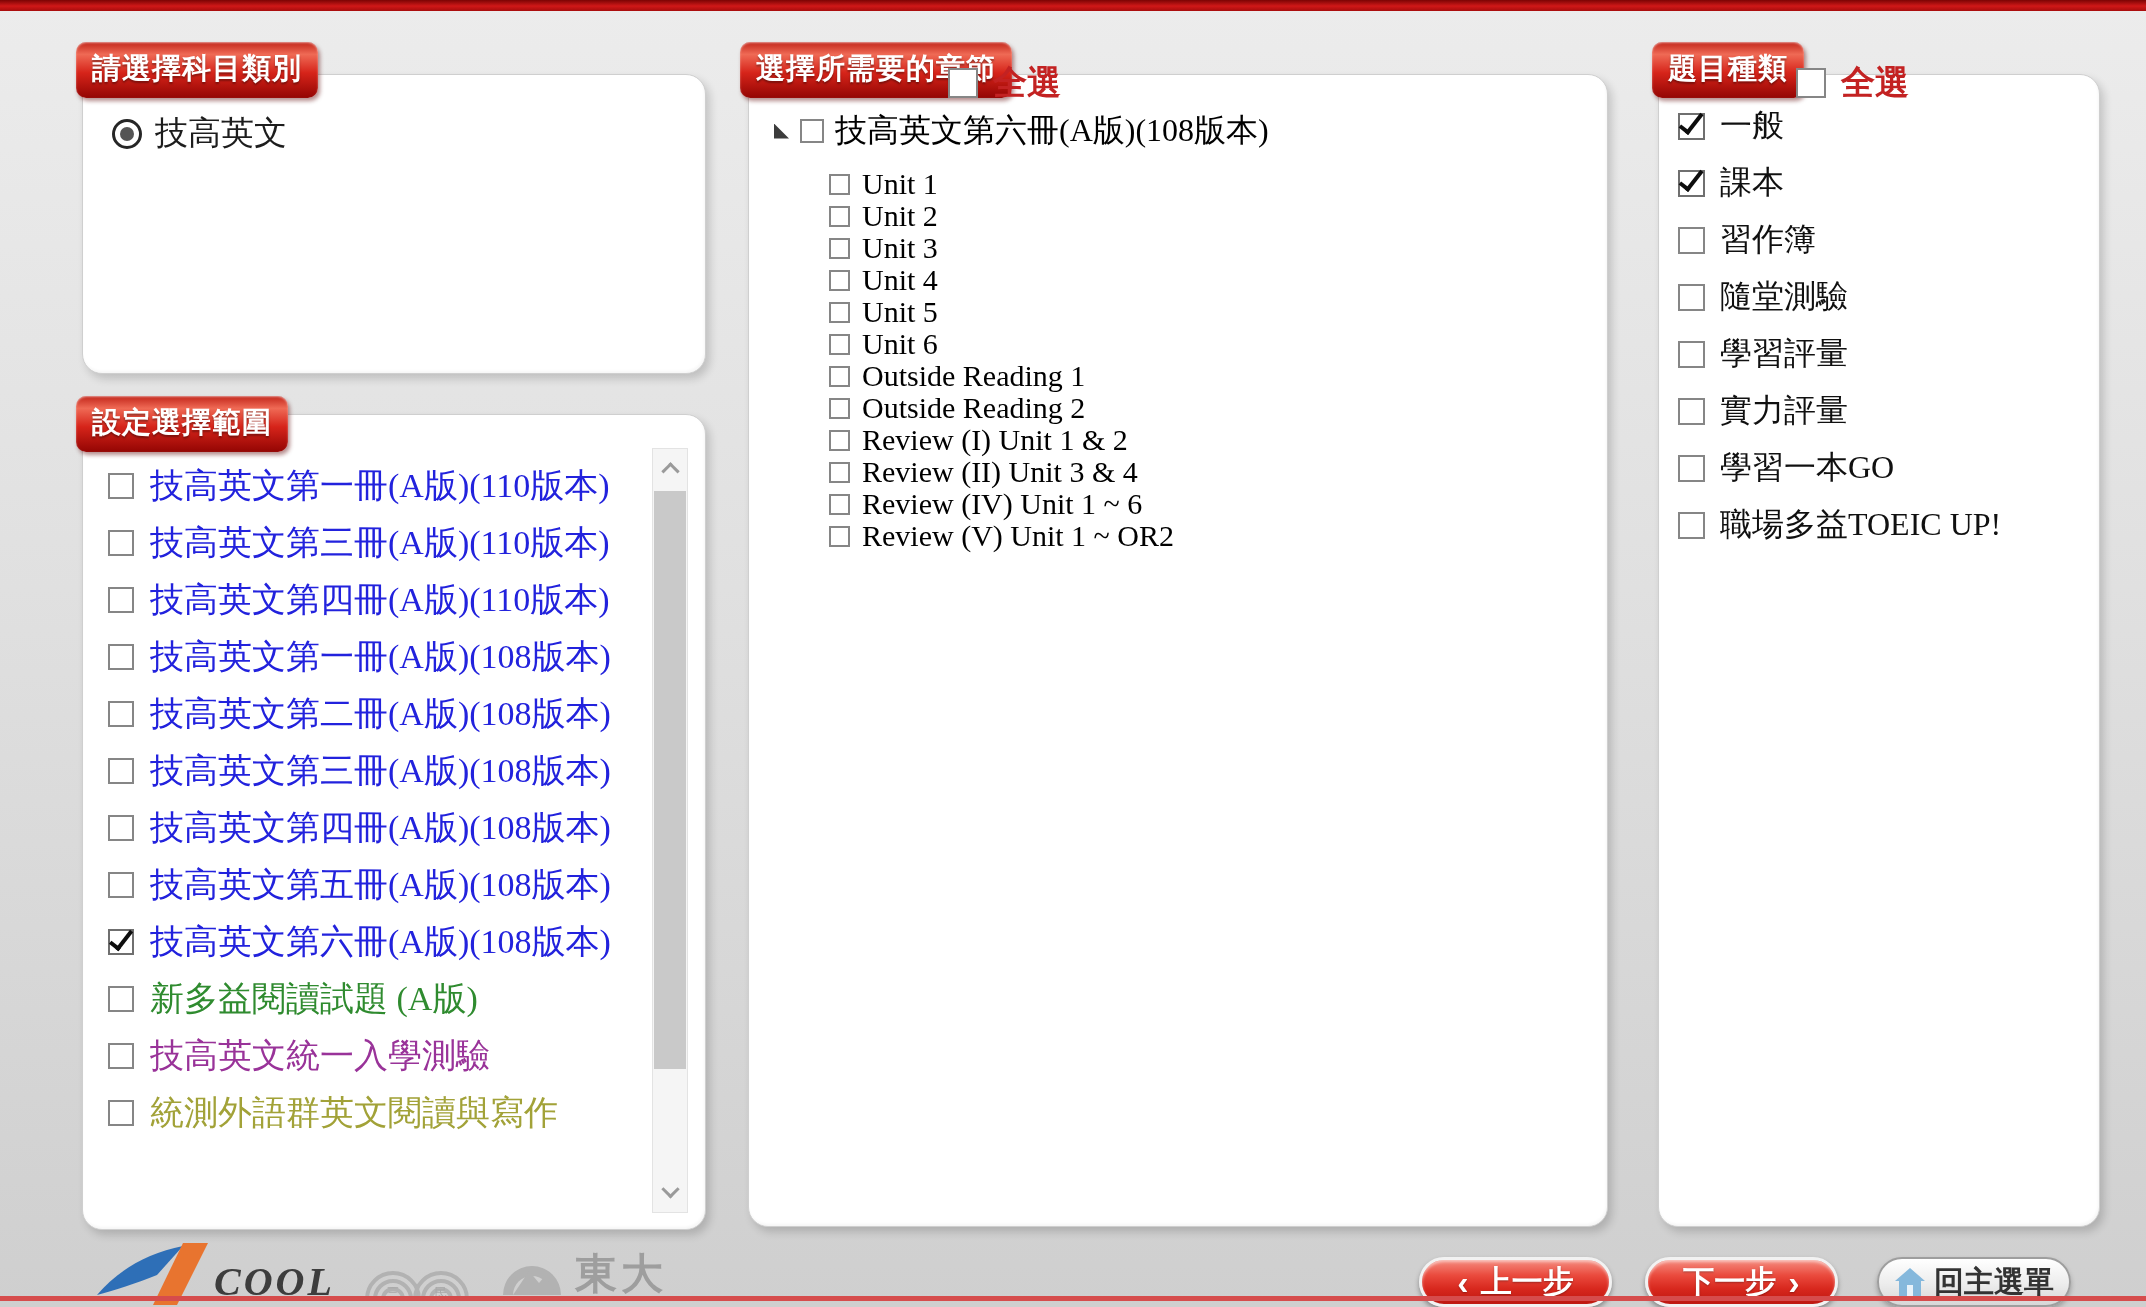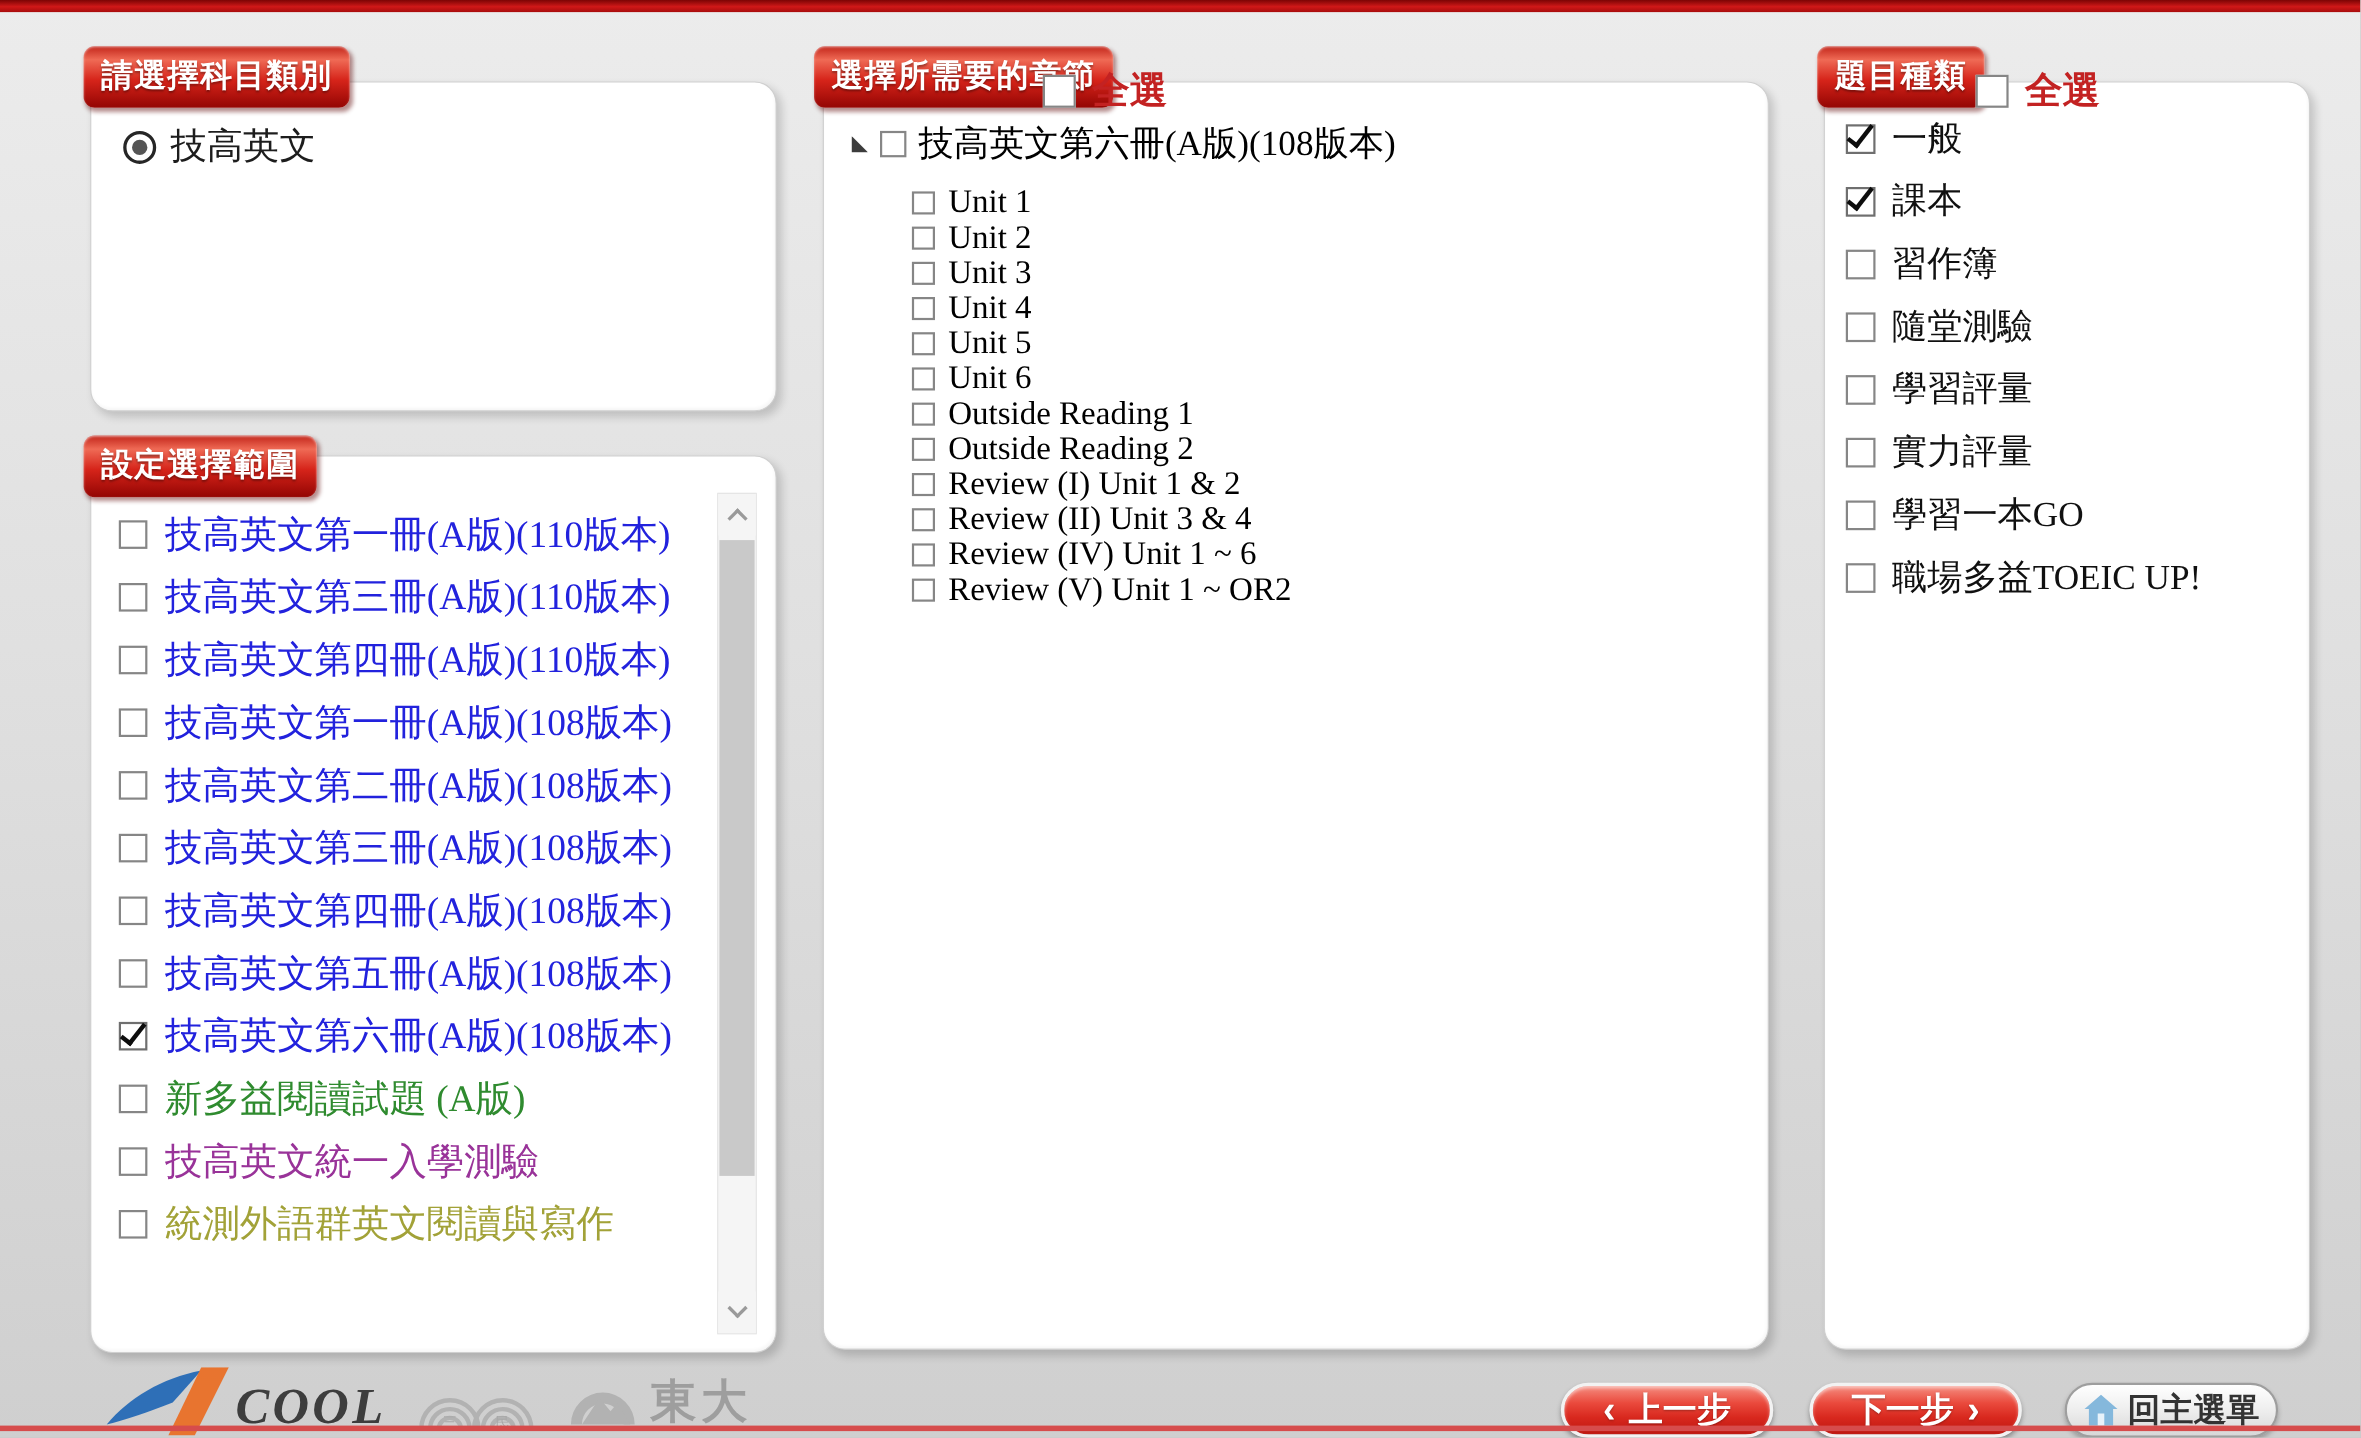--- a/index.html
+++ b/index.html
@@ -98,21 +98,21 @@
   
   .type-list { position:absolute; left:1678px; top:106px; }
   .type-row {
     display:flex; align-items:center; gap:15px; height:40px; margin-bottom:17px;
     font-family:"Liberation Serif","DejaVu Serif",serif; font-size:32px; color:#101010; white-space:nowrap;
   }
   
   .logos { position:absolute; left:95px; top:1243px; height:62px; display:flex; align-items:center; gap:28px; }
   .cool-text {
     font-family:"Liberation Serif","DejaVu Serif",serif; font-style:italic; font-weight:bold;
-    font-size:46px; color:#3d3d3d; letter-spacing:3px;
+    font-size:40px; color:#3d3d3d; letter-spacing:3px;
   }
   .dongda-text {
     font-family:"Liberation Serif","DejaVu Serif",serif; font-weight:bold;
     font-size:42px; color:#9e9e9e; letter-spacing:4px;
   }
   .btn-red {
     position:absolute; top:1257px; width:193px; height:50px; border-radius:28px;
     background:linear-gradient(180deg,#f58d80 0%,#ea4a3d 35%,#d8281e 65%,#bd1710 100%);
     border:3px solid #f2f2f2;
     box-shadow:0 3px 5px rgba(0,0,0,.35), inset 0 2px 3px rgba(255,255,255,.5);

